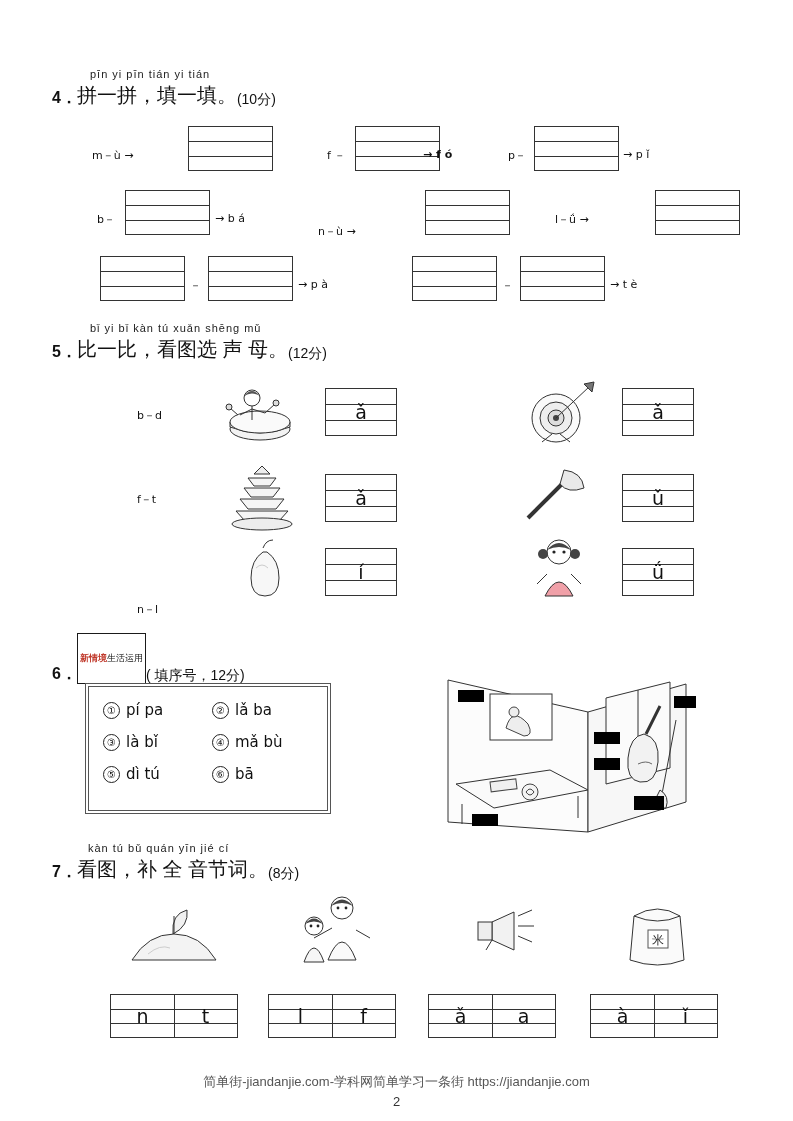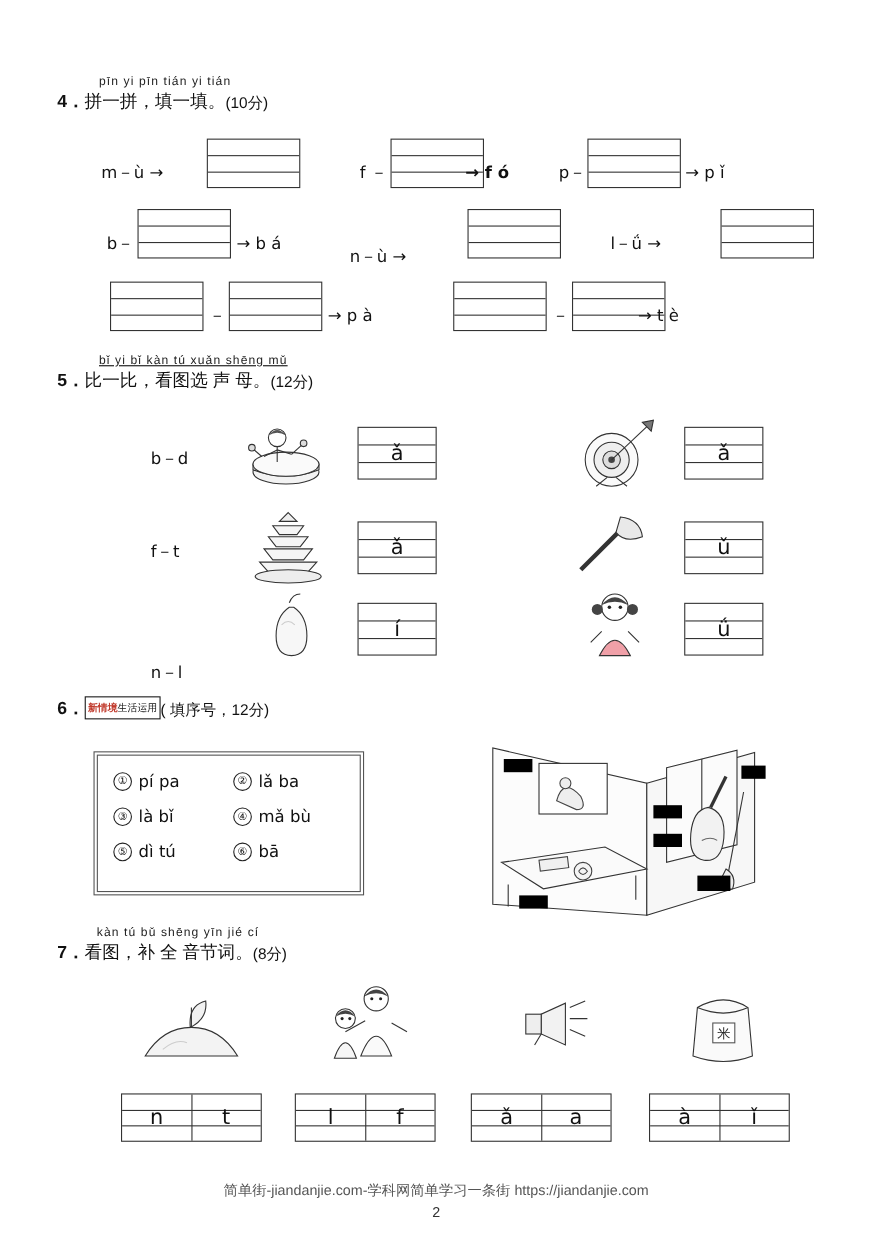--- a/index.html
+++ b/index.html
@@ -15,21 +15,21 @@
 
   
   .pinyin-above{
     font-size:11px;letter-spacing:1px;color:#222;
     white-space:nowrap;
   }
   .qnum{
     font-size:16px;font-weight:bold;white-space:nowrap;
   }
   .qtitle{
-    font-size:16px;white-space:nowrap;
+    font-size:20px;white-space:nowrap;
   }
   .qpts{font-size:14px;}
 
   .q-head{display:flex;align-items:flex-end;gap:0px;}
 
   
   .grid4{
     border:1px solid #333;
     background:#fff;
     position:relative;
@@ -53,21 +53,21 @@
     position:absolute;top:0;bottom:0;width:50%;
     display:flex;align-items:center;justify-content:center;
     font-size:19px;font-family:"DejaVu Sans",sans-serif;
   }
   .half.l{left:0;}
   .half.r{right:0;}
 
   .abs{position:absolute;}
 
   .lbl{
-    font-size:15px;font-family:"DejaVu Sans",sans-serif;white-space:nowrap;
+    font-size:11px;font-family:"DejaVu Sans",sans-serif;white-space:nowrap;
   }
 
   
   .optbox{
     border:1px solid #555;
     outline:1px solid #555;
     outline-offset:2px;
     background:#fff;
     box-sizing:border-box;
   }
@@ -94,21 +94,21 @@
     font-size:13px;color:#555;
   }
   .pagenum{
     position:absolute;left:0;right:0;bottom:12px;text-align:center;
     font-size:13px;color:#333;
   }
 
   .badge{
     display:inline-block;
     border:1px solid #1a1a1a;
-    font-size:9px;padding:3px 2px;
+    font-size:9px;padding:18px 2px;
     transform:translateY(-1px);
     white-space:nowrap;
   }
   .badge .red{color:#c0392b;font-weight:bold;}
 
   svg{display:block;}
 </style>
 </head>
 <body>
 
@@ -145,23 +145,23 @@
   <div class="abs grid4" style="left:655px;top:190px;width:85px;height:45px;"></div>
 
   <div class="abs grid4" style="left:100px;top:256px;width:85px;height:45px;"></div>
   <div class="abs lbl" style="left:190px;top:278px;">－</div>
   <div class="abs grid4" style="left:208px;top:256px;width:85px;height:45px;"></div>
   <div class="abs lbl" style="left:298px;top:278px;">→ p à</div>
 
   <div class="abs grid4" style="left:412px;top:256px;width:85px;height:45px;"></div>
   <div class="abs lbl" style="left:502px;top:278px;">－</div>
   <div class="abs grid4" style="left:520px;top:256px;width:85px;height:45px;"></div>
-  <div class="abs lbl" style="left:580px;top:278px;">→ t è</div>
-
-  <div class="abs" style="left:90px;top:322px;text-decoration:underline;">
+  <div class="abs lbl" style="left:610px;top:278px;">→ t è</div>
+
+  <div class="abs" style="left:90px;top:322px;">
     <div class="pinyin-above">bǐ yi bǐ    kàn tú xuǎn shēng mǔ</div>
   </div>
   <div class="abs q-head" style="left:52px;top:336px;">
     <span class="qnum">5．</span>
     <span class="qtitle">比一比，看图选 声 母。</span>
     <span class="qpts">(12分)</span>
   </div>
 
   <div class="abs lbl" style="left:137px;top:408px;">b－d</div>
   <div class="abs" style="left:212px;top:382px;">
@@ -317,21 +317,21 @@
       <rect class="blankbox" x="20" y="18" width="26" height="12"></rect>
       <rect class="blankbox" x="156" y="60" width="26" height="12"></rect>
       <rect class="blankbox" x="156" y="86" width="26" height="12"></rect>
       <rect class="blankbox" x="196" y="124" width="30" height="14"></rect>
       <rect class="blankbox" x="236" y="24" width="22" height="12"></rect>
       <rect class="blankbox" x="34" y="142" width="26" height="12"></rect>
     </svg>
   </div>
 
   <div class="abs" style="left:88px;top:842px;">
-    <div class="pinyin-above">kàn tú        bǔ shēng yīn jié cí</div>
+    <div class="pinyin-above">kàn tú        bǔ quán yīn jié cí</div>
   </div>
   <div class="abs q-head" style="left:52px;top:856px;">
     <span class="qnum">7．</span>
     <span class="qtitle">看图，补 全 音节词。</span>
     <span class="qpts">(8分)</span>
   </div>
 
   <div class="abs" style="left:118px;top:898px;">
     <svg width="110" height="70" viewBox="0 0 110 70">
       <path d="M55 36 q-2 -20 14 -24 q2 16 -14 24z" fill="#f1f1f1" stroke="#333"></path>

